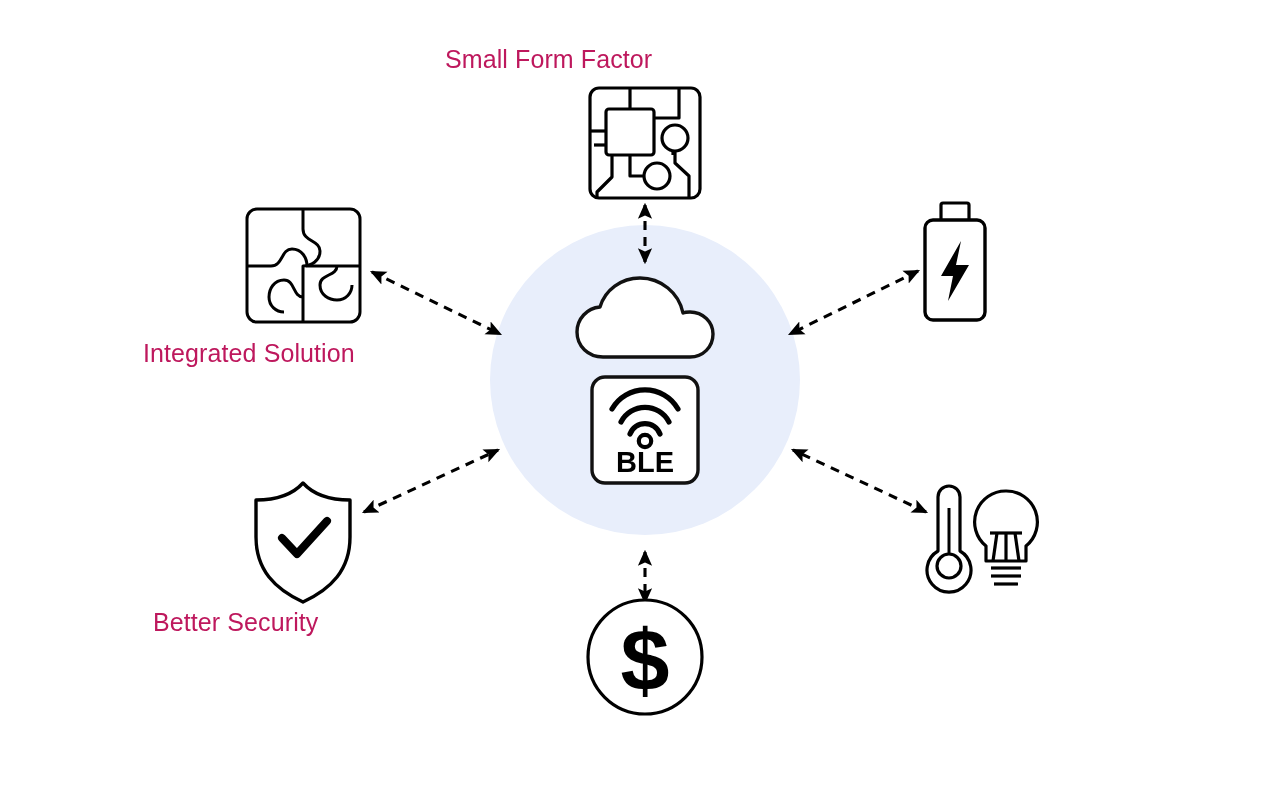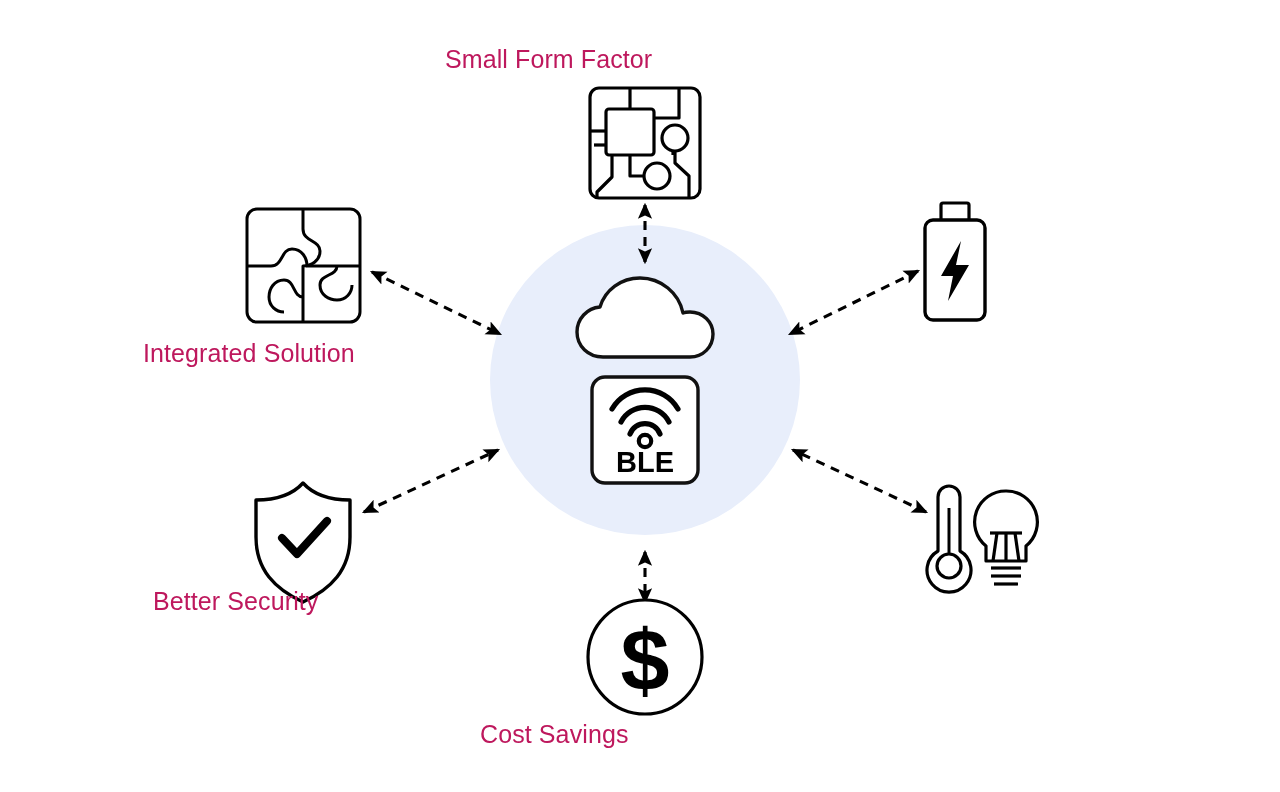--- a/index.html
+++ b/index.html
@@ -166,19 +166,18 @@
       <path d="M 991 568 L 1021 568"></path>
       <path d="M 991 576 L 1021 576"></path>
       <path d="M 994 584 L 1018 584"></path>
     </g>
   </svg>
 
   <div class="node-label" style="left:445px; top:44px; width:400px;">Small Form Factor</div>
 
 
 
-  <div class="node-label" style="left:480px; top:719px; width:330px;">Cost Savings</div>
 
-  <div class="node-label" style="left:153px; top:586px; width:300px;">Better Security</div>
+  <div class="node-label" style="left:153px; top:607px; width:300px;">Better Security</div>
 
   <div class="node-label" style="left:143px; top:330px; width:320px;margin-top:8px;">Integrated Solution</div>
 
 </div>
 
 </body></html>

